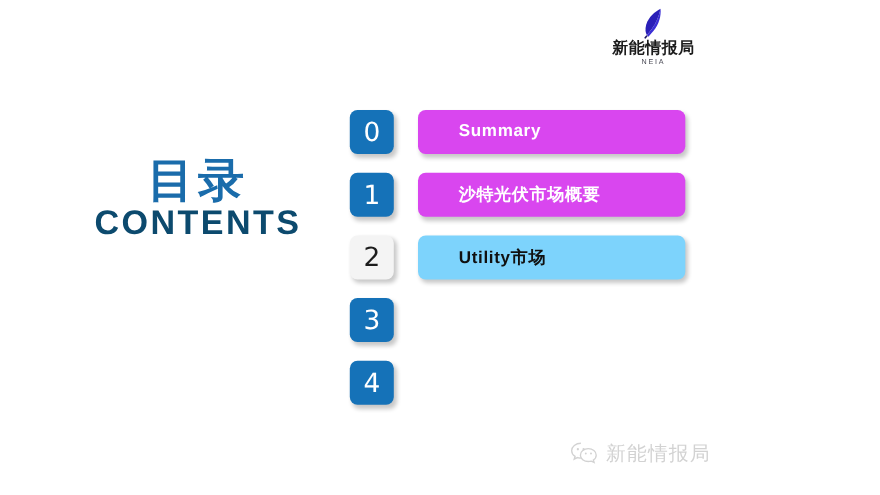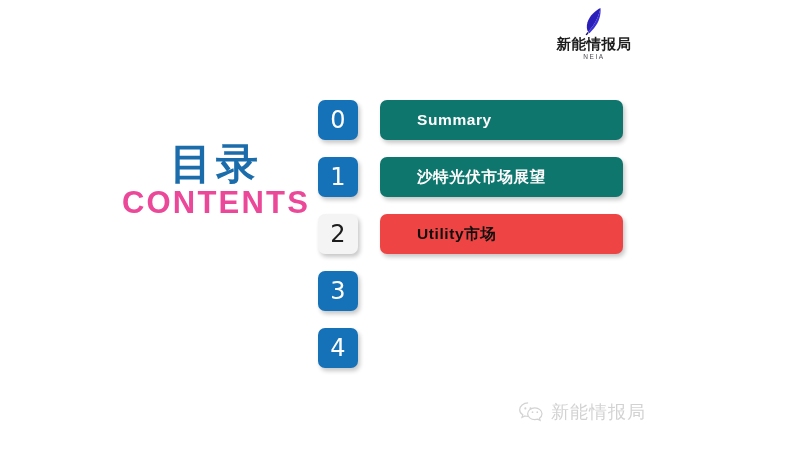--- a/index.html
+++ b/index.html
@@ -55,34 +55,33 @@
     font-weight: 400;
   }
 
   
   .title-block {
     position: absolute;
     left: 78px;
     top: 143px;
     width: 204px;
     text-align: center;
-    margin-left: 36px;
   }
   .title-cn {
     font-size: 42px;
     font-weight: 700;
     color: #1a6cab;
     letter-spacing: 4px;
     line-height: 1.0;
     margin: 0;
   }
   .title-en {
     font-size: 31px;
     font-weight: 700;
-    color: #ec4899;
+    color: #0c4a6e;
     letter-spacing: 2.2px;
     line-height: 1.05;
     margin: 2px 0 0 0;
   }
 
   
   .contents-list {
     position: absolute;
     left: 318px;
     top: 100px;
@@ -110,42 +109,42 @@
     align-items: center;
     justify-content: center;
     box-shadow: 2px 3px 4px rgba(0,0,0,0.22);
     font-family: "DejaVu Sans", sans-serif;
   }
   .toc-bar {
     margin-left: 22px;
     flex: 1 1 auto;
     height: 40px;
     border-radius: 7px;
-    background: #0f766e;
+    background: #d946ef;
     box-shadow: 2px 3px 4px rgba(0,0,0,0.22);
     display: flex;
     align-items: center;
   }
   .toc-label {
     color: #ffffff;
     font-size: 15.5px;
     font-weight: 700;
     padding-left: 37px;
     letter-spacing: 0.6px;
     white-space: nowrap;
   }
 
   
   .toc-row.active .toc-num {
     background: #f4f4f4;
     color: #1c1c1c;
     font-weight: 400;
   }
   .toc-row.active .toc-bar {
-    background: #ef4444;
+    background: #7dd3fc;
   }
   .toc-row.active .toc-label {
     color: #101010;
   }
 
   
   .watermark {
     position: absolute;
     right: 14px;
     bottom: 26px;
@@ -189,21 +188,21 @@
     <div class="toc-row">
       <div class="toc-num">0</div>
       <div class="toc-bar">
         <span class="toc-label">Summary</span>
       </div>
     </div>
 
     <div class="toc-row">
       <div class="toc-num">1</div>
       <div class="toc-bar">
-        <span class="toc-label">沙特光伏市场展望</span>
+        <span class="toc-label">沙特光伏市场概要</span>
       </div>
     </div>
 
     <div class="toc-row active">
       <div class="toc-num">2</div>
       <div class="toc-bar">
         <span class="toc-label">Utility市场</span>
       </div>
     </div>
 

